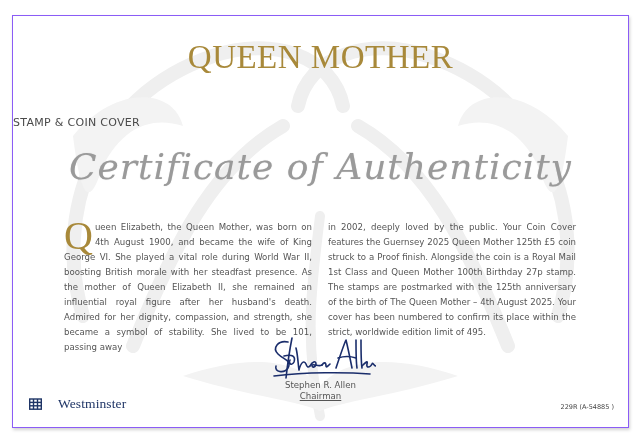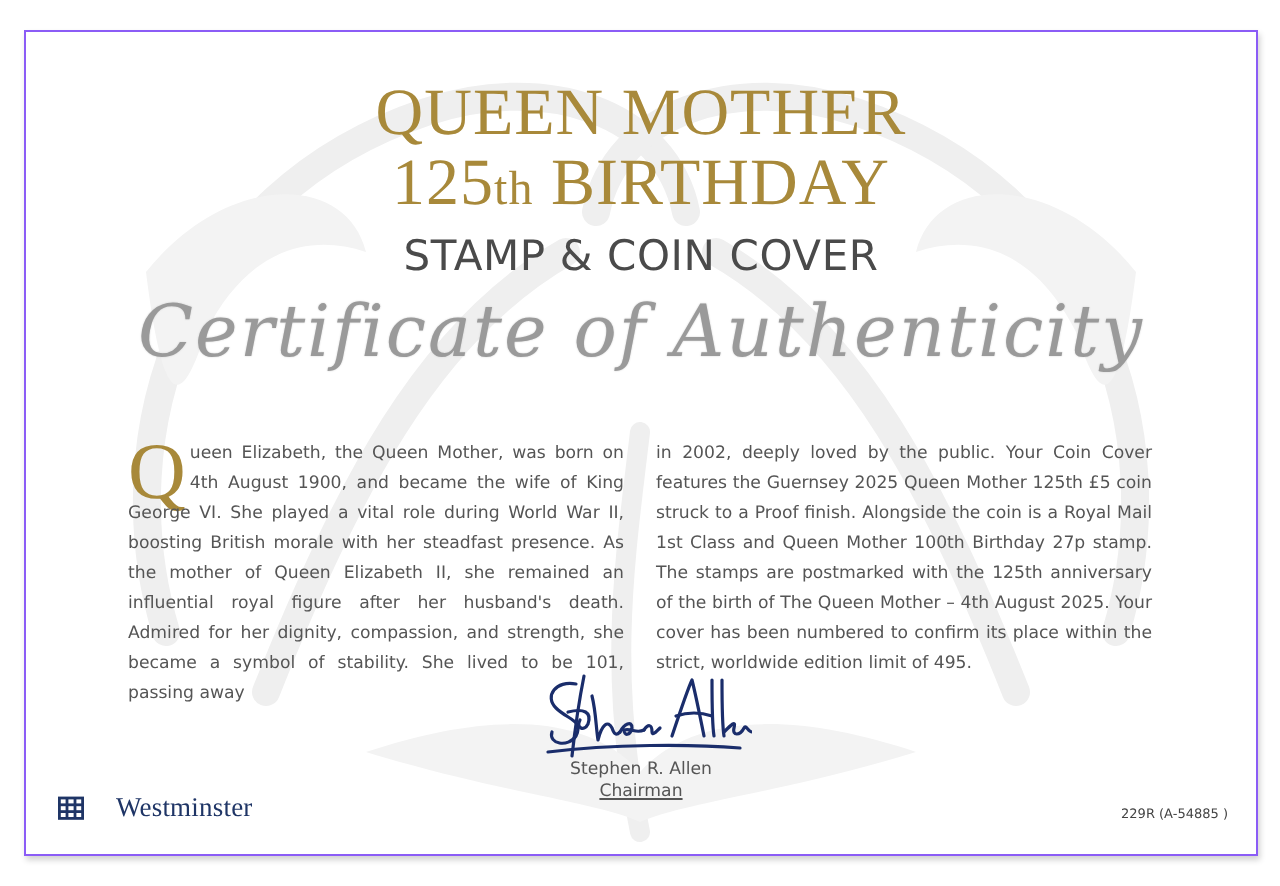--- a/index.html
+++ b/index.html
@@ -30,23 +30,22 @@
       font-family: "Liberation Serif", "DejaVu Serif", serif;
       color: #a8893a;
       letter-spacing: 0.5px;
       white-space: nowrap;
     }
     .title-1 { top: 23px; font-size: 33px; line-height: 36px; }
     .title-2 { top: 58px; font-size: 33px; line-height: 36px; }
     .title-2 .small { font-size: 24px; }
     .subtitle {
       position: absolute; left: 0; width: 615px; top: 100px;
-      text-align: center;
       font-family: "DejaVu Sans", sans-serif;
-      font-size: 21px; color: #4a4a4a;
+      font-size: 11px; color: #4a4a4a;
       letter-spacing: 0.3px;
     }
     .script-title {
       position: absolute; left: 0; width: 615px; top: 130px;
       text-align: center;
       font-family: "DejaVu Serif", serif;
       font-style: italic;
       font-size: 36px; color: #9a9a9a;
       letter-spacing: 1px;
       text-shadow: 0 0 1px #cfcfcf;
@@ -120,24 +119,20 @@
       <path d="M307 200 C 300 260, 290 320, 307 400" stroke-width="10"></path>
     </g>
     <g fill="#f3f3f3">
       <path d="M60 120 C 100 70, 160 70, 170 110 C 140 100, 110 110, 90 150 C 80 180, 70 200, 60 120 Z"></path>
       <path d="M555 120 C 515 70, 455 70, 445 110 C 475 100, 505 110, 525 150 C 535 180, 545 200, 555 120 Z"></path>
       <path d="M170 360 C 230 340, 280 340, 307 370 C 334 340, 385 340, 445 360 C 380 380, 330 385, 307 395 C 285 385, 235 380, 170 360 Z"></path>
     </g>
   </svg>
 
   <div class="title-line title-1">QUEEN MOTHER</div>
-  <div class="title-line title-2">
-    <span>125</span><span class="small">th</span>
-    <span>BIRTHDAY</span>
-  </div>
 
   <div class="subtitle">STAMP &amp; COIN COVER</div>
 
   <div class="script-title">Certificate of Authenticity</div>
 
 
   <div class="col col-left">
     <span class="dropcap">Q</span>
     <span>ueen Elizabeth, the Queen Mother, was born on 4th August 1900, and became the wife of King George VI. She played a vital role during World War II, boosting British morale with her steadfast presence. As the mother of Queen Elizabeth II, she remained an influential royal figure after her husband's death. Admired for her dignity, compassion, and strength, she became a symbol of stability. She lived to be 101, passing away</span>
   </div>

